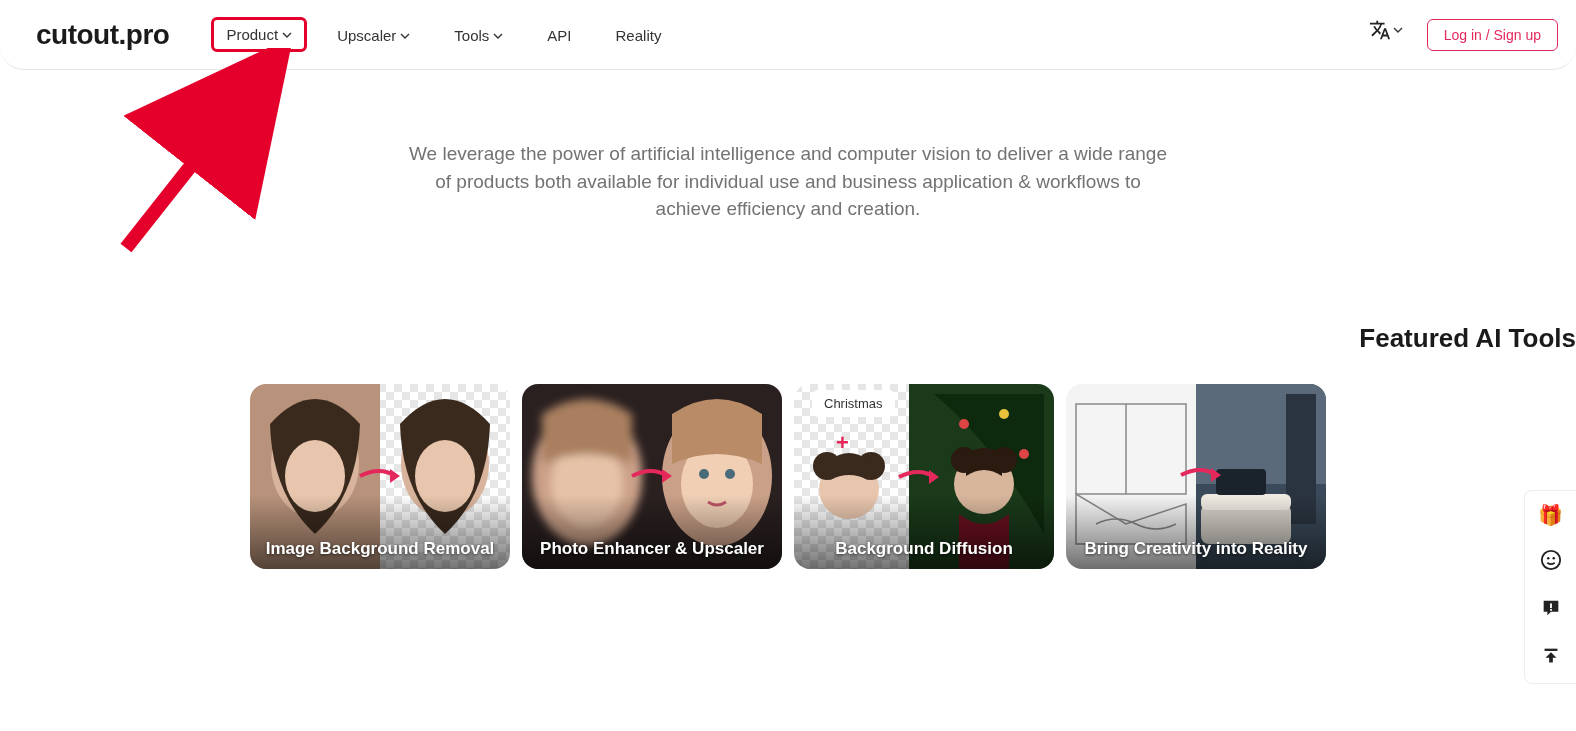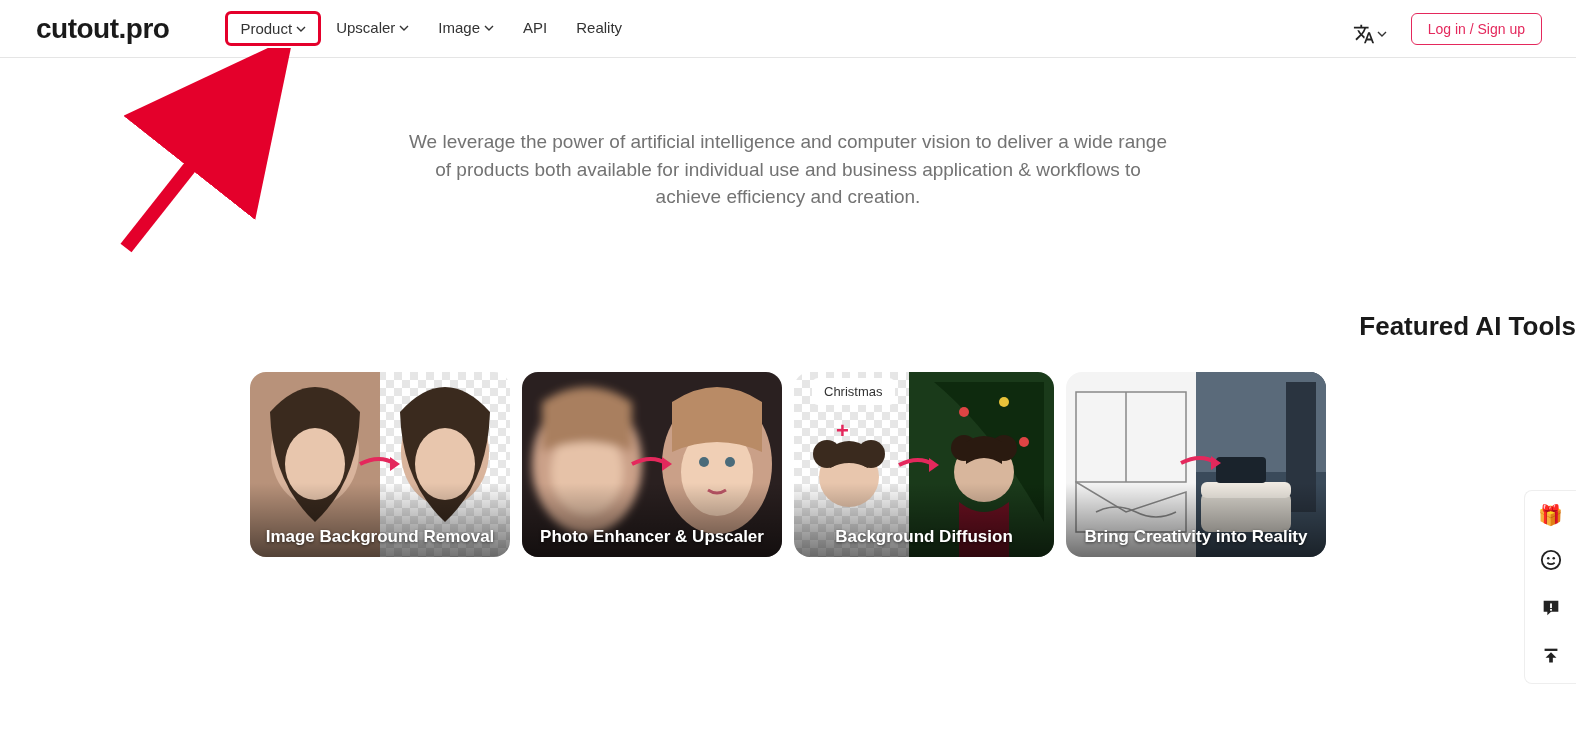--- a/index.html
+++ b/index.html
@@ -1,25 +1,25 @@
 <!DOCTYPE html>
 <html><head>
 <meta charset="utf-8">
 <style>
   * { margin: 0; padding: 0; box-sizing: border-box; }
   body { font-family: -apple-system, BlinkMacSystemFont, 'Segoe UI', Arial, sans-serif; background: #fff; color: #1a1a1a; width: 1576px; overflow-x: hidden; }
   
   
-  .nav { height: 58px; display: flex; align-items: center; padding: 0 34px 0 36px; border-bottom: 1px solid #e5e5e5; position: relative; }
+  .nav { height: 70px; display: flex; align-items: center; padding: 0 18px 0 36px; border-bottom: 1px solid #e5e5e5; position: relative; border-radius: 24px; }
   .logo { font-size: 28px; font-weight: 700; letter-spacing: -0.5px; color: #1a1a1a; margin-right: 10px; }
-  .nav-items { display: flex; align-items: flex-start; gap: 1px; margin-left: 46px; }
+  .nav-items { display: flex; align-items: flex-end; gap: 16px; margin-left: 32px; }
   .nav-item { display: flex; align-items: center; font-size: 15px; color: #333; padding: 8px 14px; cursor: pointer; }
   .nav-item.highlight { border: 3px solid #e4002b; border-radius: 6px; padding: 6px 12px; }
   .chev { width: 10px; height: 6px; margin-left: 4px; }
-  .nav-right { margin-left: auto; display: flex; align-items: flex-end; gap: 24px; }
+  .nav-right { margin-left: auto; display: flex; align-items: flex-start; gap: 24px; }
   .lang { display: flex; align-items: center; cursor: pointer; }
   .login { border: 1px solid #e4285c; color: #e4285c; padding: 7px 16px; border-radius: 6px; font-size: 14px; cursor: pointer; }
   
   
   .arrow-annot { position: absolute; left: 116px; top: 48px; pointer-events: none; }
   
   
   .hero { text-align: center; padding: 70px 20px 30px; }
   .hero h1 { font-size: 74px; font-weight: 800; letter-spacing: -2px; line-height: 1.02; max-width: 900px; margin: 0 auto 40px; color: #222; }
   .hero h1 .accent { color: #e4285c; }
@@ -53,21 +53,21 @@
           <path d="M1 1l4 4 4-4" fill="none" stroke="#333" stroke-width="1.4"></path>
         </svg>
     </div>
     <div class="nav-item">
       <span>Upscaler</span>
       <svg class="chev" viewBox="0 0 10 6">
           <path d="M1 1l4 4 4-4" fill="none" stroke="#333" stroke-width="1.4"></path>
         </svg>
     </div>
     <div class="nav-item">
-      <span>Image</span>
+      <span>Tools</span>
       <svg class="chev" viewBox="0 0 10 6">
           <path d="M1 1l4 4 4-4" fill="none" stroke="#333" stroke-width="1.4"></path>
         </svg>
     </div>
     <div class="nav-item">
       <span>API</span>
     </div>
     <div class="nav-item">
       <span>Reality</span>
     </div>

